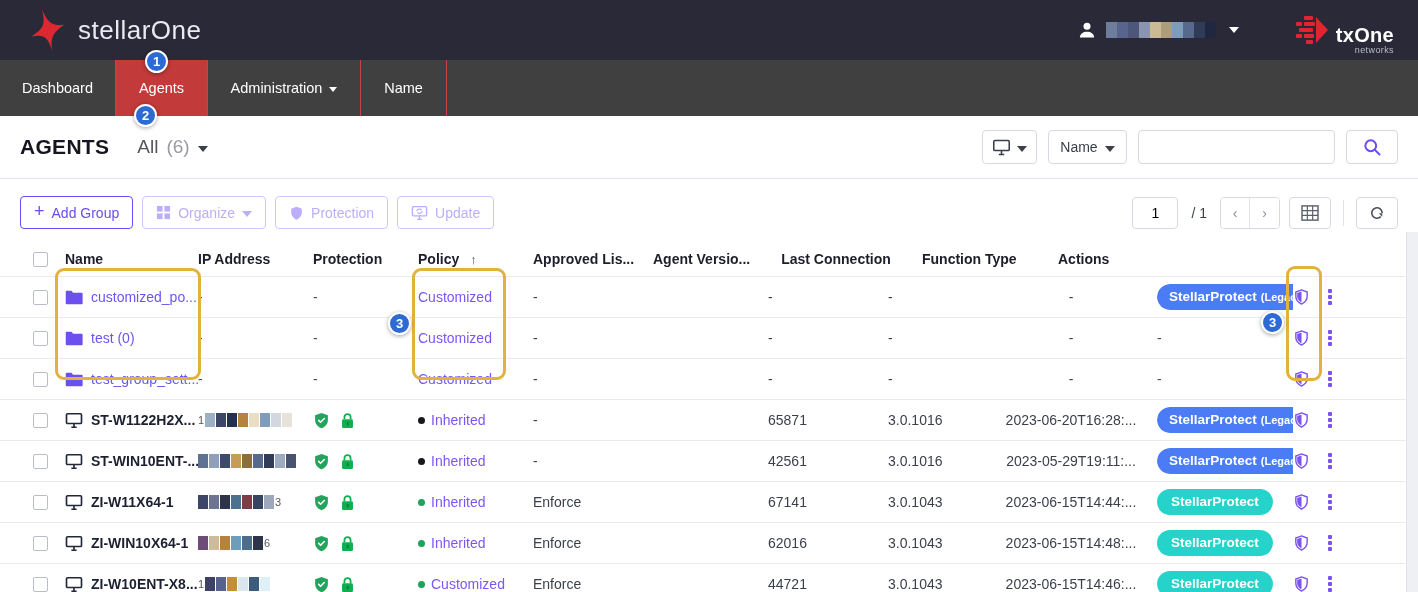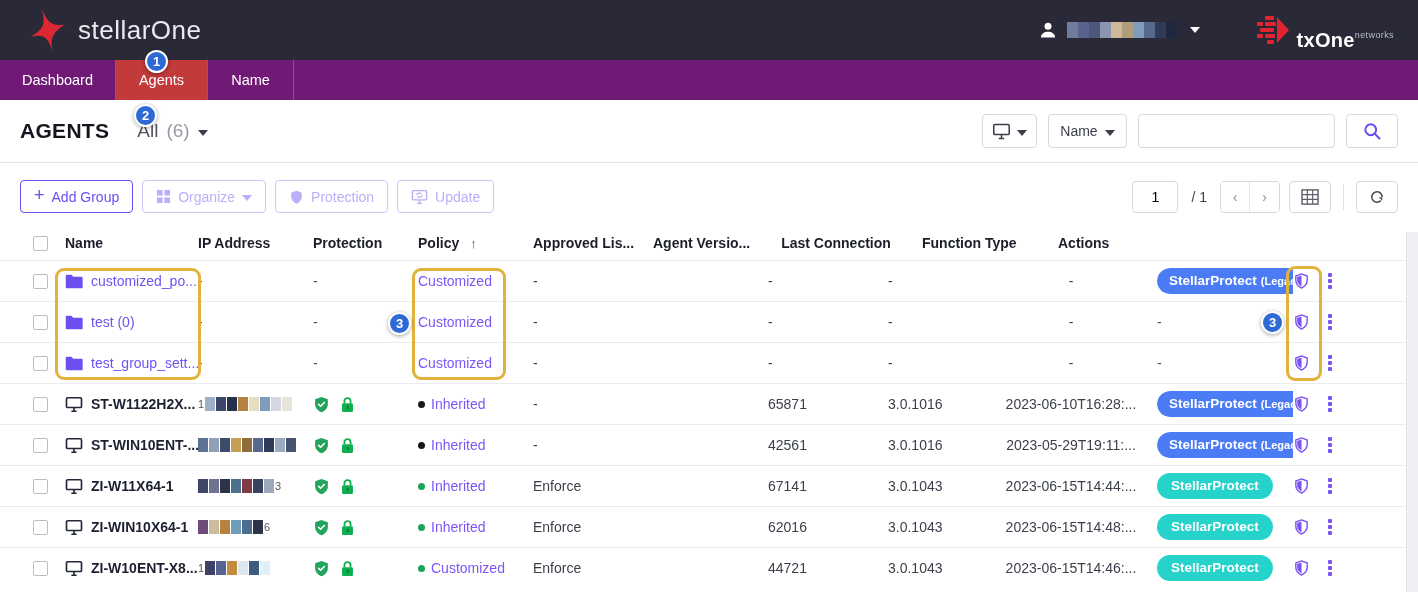--- a/index.html
+++ b/index.html
@@ -12,25 +12,25 @@
   
   .topbar { height:60px; background:#2a2938; display:flex; align-items:center; padding:0 24px 0 18px; }
   .brand-logo { width:46px; height:46px; margin-left:6px; }
   .brand-name { color:#e9e9ef; font-size:26px; font-weight:400; letter-spacing:.5px; margin-left:8px; }
   .top-right { margin-left:auto; display:flex; align-items:center; }
   .user-menu { display:flex; align-items:center; gap:9px; cursor:pointer; }
   .mosaic { display:flex; }
   .mosaic span { width:11px; height:16px; display:inline-block; }
   .caret-w { width:0; height:0; border-left:5px solid transparent; border-right:5px solid transparent; border-top:6px solid #fff; margin-left:4px; }
   .txone { display:flex; align-items:center; gap:7px; margin-left:56px; }
-  .txone-text { display:flex; flex-direction:row; align-items:flex-start; line-height:1;margin-top:20px; }
+  .txone-text { display:flex; flex-direction:column; align-items:flex-end; line-height:1;margin-top:20px; }
   .txone-name { color:#fff; font-size:20px; font-weight:700; letter-spacing:.3px; }
   .txone-sub { color:#b9bcc7; font-size:9px; margin-top:1px; letter-spacing:.4px; }
   
-  .navbar { height:40px; background:#701a75; display:flex; }
+  .navbar { height:56px; background:#404040; display:flex; }
   .nav-tab { display:flex; align-items:center; justify-content:center; gap:7px;
     color:#fff; font-size:14.5px; border-right:1px solid #c64444; cursor:pointer; }
   .nav-tab.active { background:#c23a3a; }
   .caret-s { width:0; height:0; border-left:4px solid transparent; border-right:4px solid transparent; border-top:5px solid #fff; margin-top:2px; }
   
   .title-row { height:63px; display:flex; align-items:center; padding:0 20px; border-bottom:1px solid #e0e4ee; }
   .page-title { font-size:21px; font-weight:800; color:#15151f; letter-spacing:.3px; }
   .filter { display:flex; align-items:center; gap:8px; margin-left:28px; cursor:pointer; }
   .filter-name { font-size:19px; color:#55555e; }
   .filter-count { font-size:19px; color:#9a9aa5; }
@@ -145,20 +145,24 @@
   </div>
 </div>
 
 <div class="navbar">
   <div class="nav-tab" style="width:116px">
       <span>Dashboard</span>
     </div>
   <div class="nav-tab active" style="width:92px">
       <span>Agents</span>
     </div>
+  <div class="nav-tab" style="width:153px">
+      <span>Administration</span>
+      <span class="caret-s"></span>
+    </div>
   <div class="nav-tab" style="width:86px">
       <span>Name</span>
     </div>
 </div>
 
 <div class="title-row">
   <div class="page-title">AGENTS</div>
   <div class="filter">
     <span class="filter-name">All</span>
     <span class="filter-count">(6)</span>
@@ -442,21 +446,21 @@
       </svg>
 
     </div>
     <div class="cell c-policy">
       <span class="pdot" style="background: rgb(23, 24, 29);"></span>
       <span class="policy-label">Inherited</span>
     </div>
     <div class="cell c-oba">-</div>
     <div class="cell c-appr">65871</div>
     <div class="cell c-ver">3.0.1016</div>
-    <div class="cell c-last">2023-06-10T16:28:...</div>
+    <div class="cell c-last">2023-06-20T16:28:...</div>
     <div class="cell c-func">
       <div class="badge-clip" style="">
         <div class="badge-legacy"><span class="bmain">StellarProtect</span><span class="bsub">(Legacy M</span></div>
       </div>
 
     </div>
     <div class="cell c-act">
       <svg width="17" height="18" viewBox="0 0 24 24" style="cursor:pointer">
         <path d="M12 2l8 3v6c0 5-3.4 8.9-8 11-4.6-2.1-8-6-8-11V5z" fill="none" stroke="#7b52f3" stroke-width="2"></path>
         <path d="M12 4.2L5.9 6.5v4.6c0 3.8 2.5 6.8 6.1 8.6z" fill="#7b52f3"></path>

